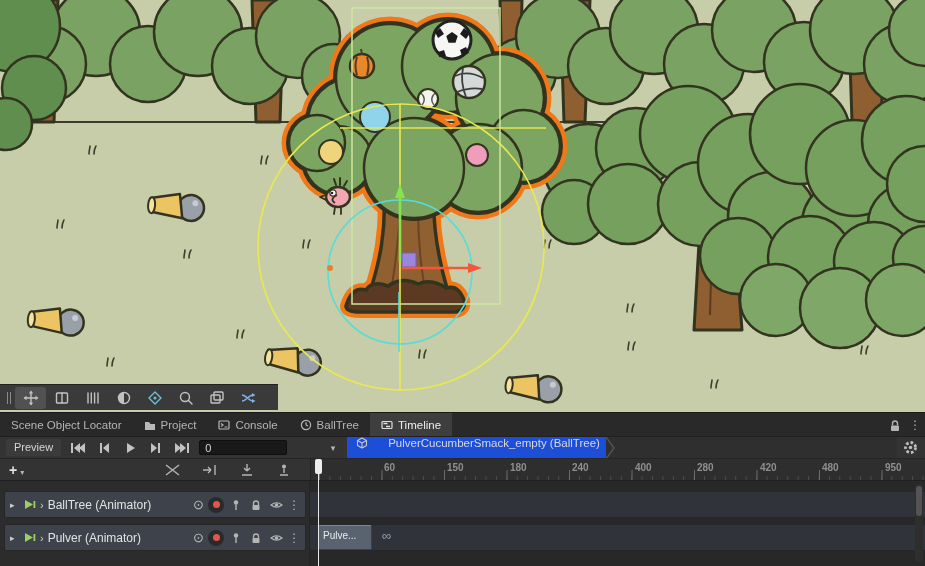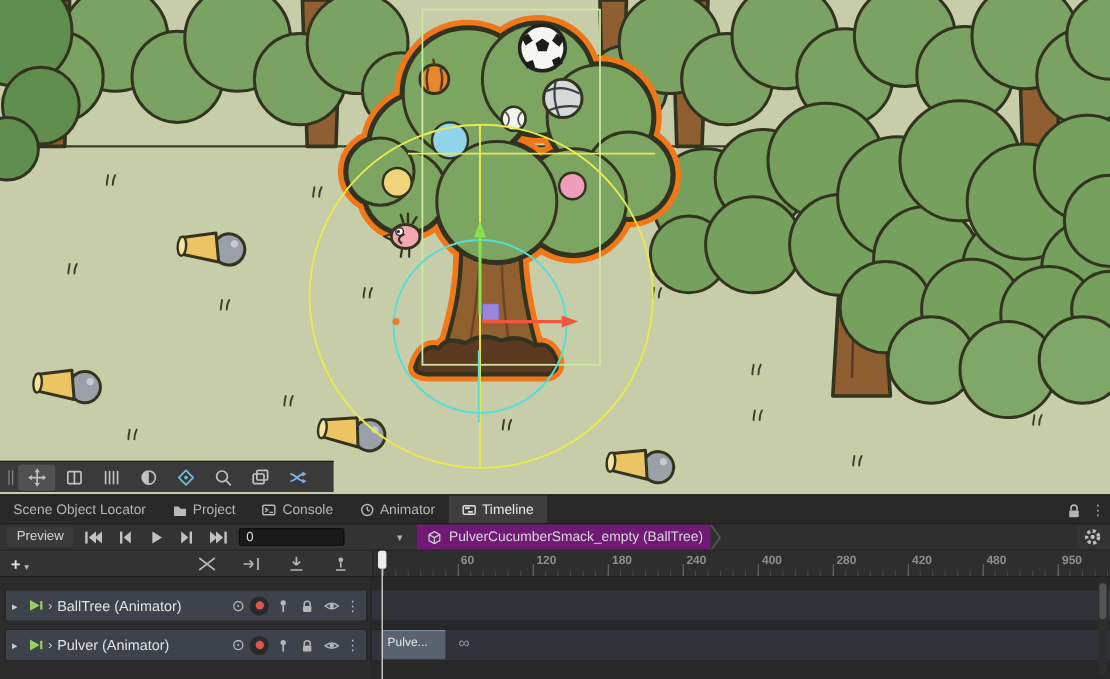--- a/index.html
+++ b/index.html
@@ -29,21 +29,21 @@
   
   .row-playback{position:absolute;left:0;top:436px;width:925px;height:22px;background:#333;
     border-top:1px solid #1f1f1f;display:flex;align-items:center;}
   .preview-btn{margin-left:6px;padding:2px 8px 3px;background:#3b3b3b;border-radius:2px;color:#d6d6d6;font-size:11px;}
   .transport{display:flex;margin-left:5px;gap:2px;}
   .tbtn{width:24px;height:18px;display:flex;align-items:center;justify-content:center;border-radius:2px;}
   .frame-field{margin-left:5px;width:88px;height:15px;background:#191919;border:1px solid #0e0e0e;border-radius:2px;
     color:#d8d8d8;font-size:11px;padding:0 5px;display:flex;align-items:center;}
   .caret-btn{margin-left:38px;color:#b5b5b5;font-size:9px;width:16px;text-align:center;}
   .breadcrumb-wrap{flex:1;margin-left:6px;height:22px;background:#2f2f2f;display:flex;align-items:center;overflow:hidden;}
-  .breadcrumb{display:inline-flex;align-items:center;gap:6px;height:22px;padding:0 6px 0 9px;background:#701a75;
+  .breadcrumb{display:inline-flex;align-items:flex-start;gap:20px;height:22px;padding:0 6px 0 9px;background:#1d4ed8;
     color:#d8d8d8;font-size:11.5px;white-space:nowrap;}
   .gear-btn{width:26px;height:22px;display:flex;align-items:center;justify-content:center;margin-right:2px;}
 
   
   .row-tltool{position:absolute;left:0;top:458px;width:925px;height:22px;background:#333;border-top:1px solid #262626;}
   .tl-left{position:absolute;left:0;top:0;width:310px;height:100%;background:#333;border-right:1px solid:#242424;
     display:flex;align-items:center;}
   .add-btn{margin-left:9px;display:flex;align-items:baseline;gap:3px;color:#e0e0e0;}
   .add-btn .plus{font-size:14px;font-weight:bold;line-height:1;}
   .add-btn .caret{font-size:8px;color:#b5b5b5;}
@@ -367,21 +367,21 @@
           <rect x="1" y="2" width="10" height="8" rx="1" stroke="#b8b8b8" fill="none" stroke-width="1.2"></rect>
           <path d="M3,4.5 l2,1.5 L3,7.5 M6.5,8 h3" stroke="#b8b8b8" fill="none" stroke-width="1.2"></path>
         </svg>
       <span>Console</span>
     </span>
     <span class="tab">
       <svg width="12" height="12">
           <circle cx="6" cy="6" r="4.6" stroke="#b8b8b8" fill="none" stroke-width="1.2"></circle>
           <path d="M6,6 V3.2 M6,6 L8,7" stroke="#b8b8b8" stroke-width="1.2"></path>
         </svg>
-      <span>Animator</span>
+      <span>BallTree</span>
     </span>
     <span class="tab active">
       <svg width="12" height="12">
           <rect x="1" y="2.5" width="10" height="7" rx="1" stroke="#e0e0e0" fill="none" stroke-width="1.2"></rect>
           <path d="M2.5,4.5 h4 M5,7.5 h4" stroke="#e0e0e0" stroke-width="1.5"></path>
         </svg>
       <span>Timeline</span>
     </span>
     <span class="tabbar-right">
       <svg width="12" height="13">
@@ -473,21 +473,21 @@
         <span class="embtn">
           <svg width="18" height="14">
               <circle cx="9" cy="3.5" r="2" fill="#b5b5b5"></circle>
               <path d="M9,5.5 V10 M5,12 H13" stroke="#b5b5b5" stroke-width="1.4"></path>
             </svg>
         </span>
       </span>
     </div>
     <div class="ruler">
       <span class="ruler-label" style="left:73px">60</span>
-      <span class="ruler-label" style="left:136px">120</span>
+      <span class="ruler-label" style="left:136px">150</span>
       <span class="ruler-label" style="left:199px">180</span>
       <span class="ruler-label" style="left:261px">240</span>
       <span class="ruler-label" style="left:324px">400</span>
       <span class="ruler-label" style="left:386px">280</span>
       <span class="ruler-label" style="left:449px">420</span>
       <span class="ruler-label" style="left:511px">480</span>
       <span class="ruler-label" style="left:574px">950</span>
     </div>
   </div>
 

